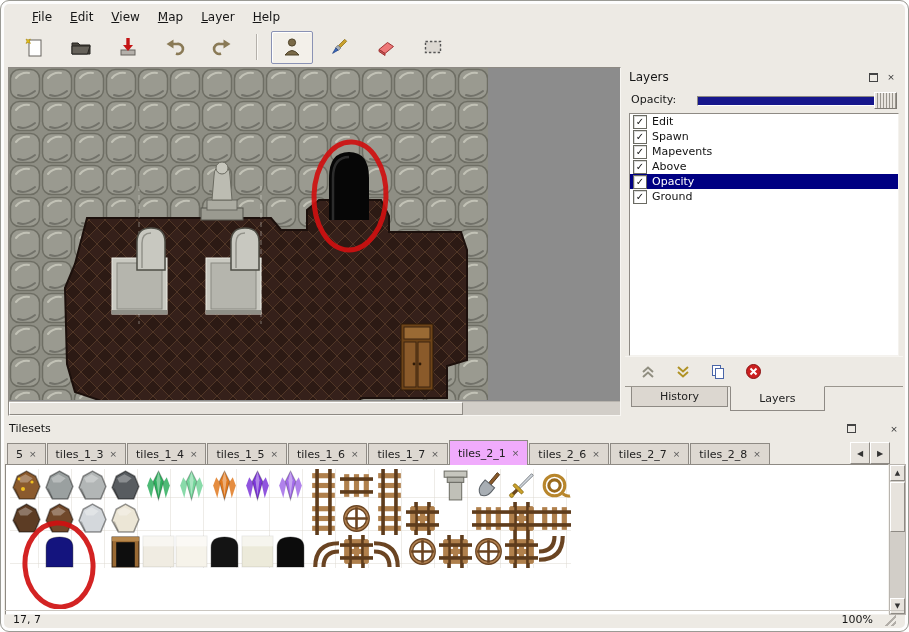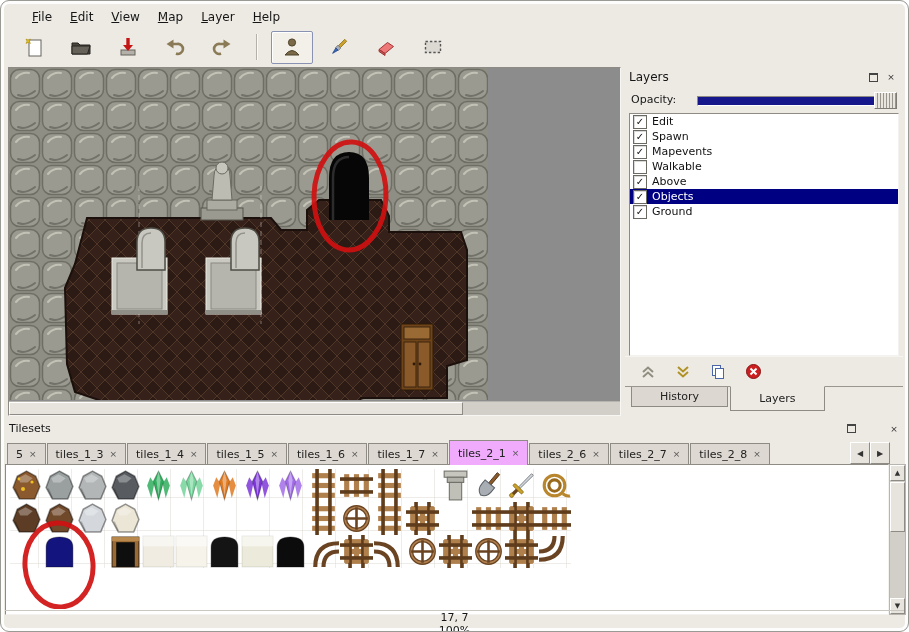--- a/index.html
+++ b/index.html
@@ -45,21 +45,21 @@
   .tab-x{font-size:9px;color:#555;line-height:1;}
   .ts-arrows{margin-left:auto;margin-right:16px;display:flex;}
   .ts-arrow{width:18px;height:20px;border:1px solid;border-color:#ffffff #8e8a84 #8e8a84 #ffffff;background:#e7e3dd;display:flex;align-items:center;justify-content:center;font-size:8px;color:#333;}
   .ts-body{flex:1;display:flex;}
   .ts-content{flex:1;background:#ffffff;border:1px solid;border-color:#8e8a84 #f4f2ee #f4f2ee #8e8a84;position:relative;overflow:hidden;}
   .vscroll{width:15px;display:flex;flex-direction:column;background:#d2cec8;border:1px solid #b8b4ae;}
   .vs-btn{height:14px;display:flex;align-items:center;justify-content:center;font-size:7px;color:#333;border:1px solid;border-color:#ffffff #8e8a84 #8e8a84 #ffffff;background:#e7e3dd;}
   .vs-handle{height:48px;margin-top:1px;border:1px solid;border-color:#ffffff #8e8a84 #8e8a84 #ffffff;background:#e7e3dd;}
   .vs-fill{flex:1;}
   
-  .statusbar{position:absolute;left:4px;right:4px;bottom:3px;height:17px;display:flex;align-items:center;font-size:11px;color:#161616;padding:0 8px;border-top:1px solid #cac6c0;flex-direction:column;}
+  .statusbar{position:absolute;left:4px;right:4px;bottom:3px;height:17px;display:flex;align-items:center;font-size:11px;color:#161616;padding:0 8px;border-top:1px solid #cac6c0;}
   .statusbar .spacer{flex:1;}
   .grip{width:13px;height:13px;margin-left:10px;background:repeating-linear-gradient(-45deg,transparent 0 2px,#b2aea8 2px 4px);clip-path:polygon(100% 0,100% 100%,0 100%);}
 </style>
 </head>
 <body>
 
 <div class="window">
 
   <div class="menubar">
     <span class="menu-item">File</span>
@@ -217,30 +217,26 @@
       </div>
       <div class="layer-row">
         <span class="checkbox">✓</span>
         <span>Spawn</span>
       </div>
       <div class="layer-row">
         <span class="checkbox">✓</span>
         <span>Mapevents</span>
       </div>
       <div class="layer-row">
-        <span class="checkbox"></span>
-        <span>Walkable</span>
-      </div>
-      <div class="layer-row">
         <span class="checkbox">✓</span>
         <span>Above</span>
       </div>
       <div class="layer-row selected">
         <span class="checkbox">✓</span>
-        <span>Objects</span>
+        <span>Opacity</span>
       </div>
       <div class="layer-row">
         <span class="checkbox">✓</span>
         <span>Ground</span>
       </div>
     </div>
     <div class="layer-btnrow">
       <span class="mini-btn">
         <svg width="16" height="16" viewBox="0 0 16 16">
           <path d="M3 8 l5 -4.5 5 4.5 M3 13 l5 -4.5 5 4.5" stroke="#908e80" stroke-width="2" fill="none"></path>

